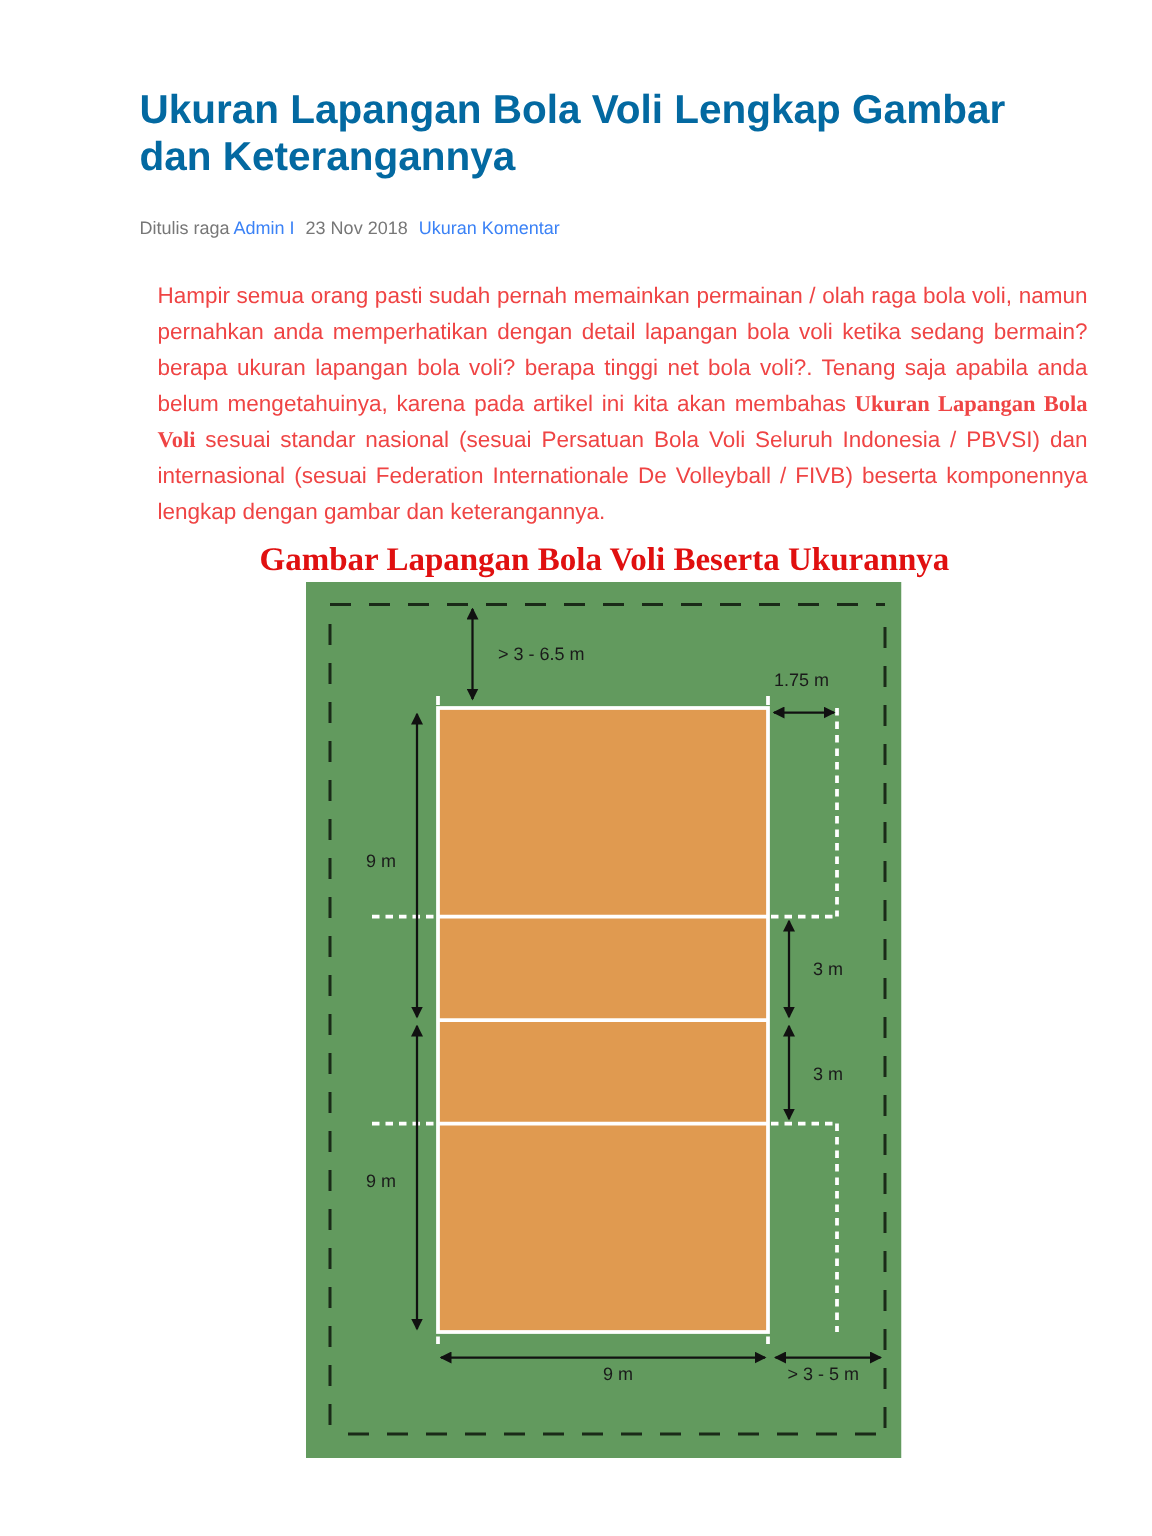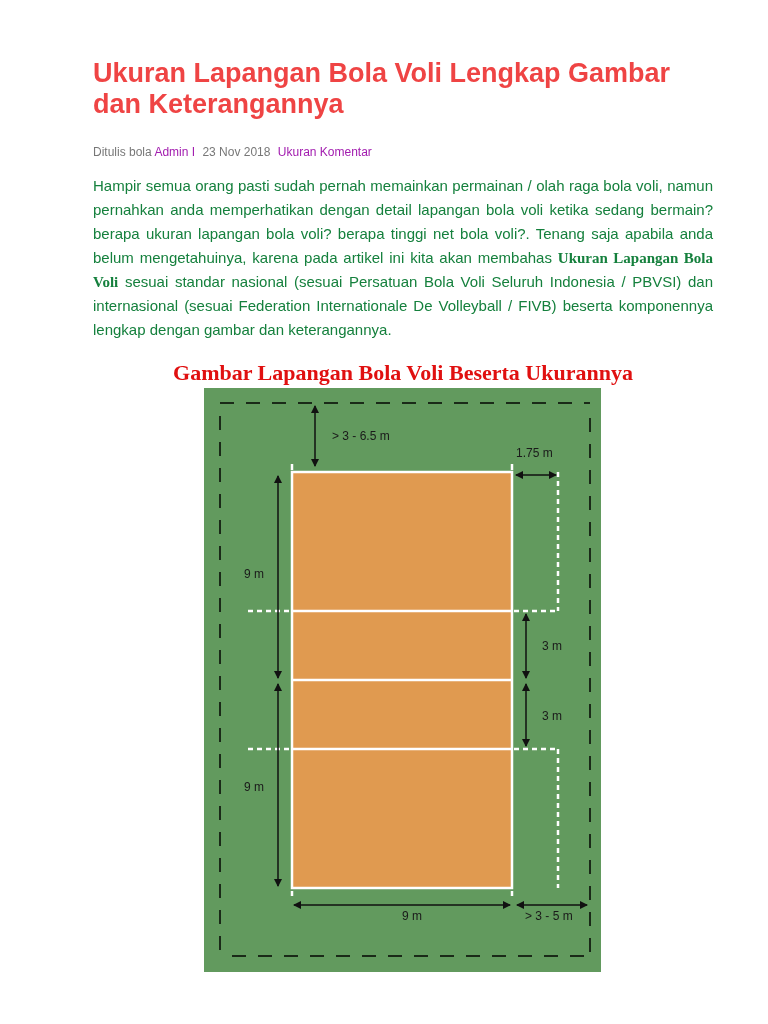--- a/index.html
+++ b/index.html
@@ -1,34 +1,34 @@
 <!DOCTYPE html>
 <html><head>
 <meta charset="utf-8">
 <style>
   html, body { margin: 0; padding: 0; background: #ffffff; }
   body { width: 768px; height: 1024px; position: relative; overflow: hidden; font-family: "Liberation Sans", sans-serif; }
-  .title { position: absolute; left: 93px; top: 58px; width: 600px; margin: 0; font-family: "Liberation Sans", sans-serif; font-weight: bold; font-size: 27px; line-height: 31px; color: #ef4444; }
+  .title { position: absolute; left: 93px; top: 58px; width: 600px; margin: 0; font-family: "Liberation Sans", sans-serif; font-weight: bold; font-size: 27px; line-height: 31px; color: #0369a1; }
   .meta { position: absolute; left: 93px; top: 145px; font-size: 12px; color: #777777; white-space: nowrap; }
-  .meta .link { color: #a21caf; }
+  .meta .link { color: #3b82f6; }
   .meta .sp { display: inline-block; width: 4px; }
-  .body-text { position: absolute; left: 93px; top: 174px; width: 620px; margin: 0; font-size: 15px; line-height: 24px; color: #15803d; text-align: justify; }
+  .body-text { position: absolute; left: 93px; top: 174px; width: 620px; margin: 12px; font-size: 15px; line-height: 24px; color: #ef4444; text-align: justify; }
   .body-text b { font-family: "Liberation Serif", serif; font-weight: bold; font-size: 15px; }
   .fig-title { position: absolute; left: 0; top: 360px; width: 806px; text-align: center; font-family: "Liberation Serif", serif; font-weight: bold; font-size: 22px; color: #e01010; }
   .figure { position: absolute; left: 204px; top: 388px; width: 397px; height: 716px; }
   .figure svg { display: block; }
   .lbl { font-family: "Liberation Sans", sans-serif; font-size: 12px; fill: #1a1a1a; }
 </style>
 </head>
 <body>
 
 <h1 class="title">Ukuran Lapangan Bola Voli Lengkap Gambar dan Keterangannya</h1>
 
 <div class="meta">
-  <span>Ditulis bola</span>
+  <span>Ditulis raga</span>
   <span class="link">Admin I</span><span class="sp"></span>
   <span>23 Nov 2018</span><span class="sp"></span>
   <span class="link">Ukuran Komentar</span>
 </div>
 
 <p class="body-text"><span>Hampir semua orang pasti sudah pernah memainkan permainan / olah raga bola voli, namun pernahkan anda memperhatikan dengan detail lapangan bola voli ketika sedang bermain? berapa ukuran lapangan bola voli? berapa tinggi net bola voli?. Tenang saja apabila anda belum mengetahuinya, karena pada artikel ini kita akan membahas </span><b>Ukuran Lapangan Bola Voli</b><span> sesuai standar nasional (sesuai Persatuan Bola Voli Seluruh Indonesia / PBVSI) dan internasional (sesuai Federation Internationale De Volleyball / FIVB) beserta komponennya lengkap dengan gambar dan keterangannya.</span></p>
 
 <div class="fig-title">Gambar Lapangan Bola Voli Beserta Ukurannya</div>
 
 <div class="figure">

